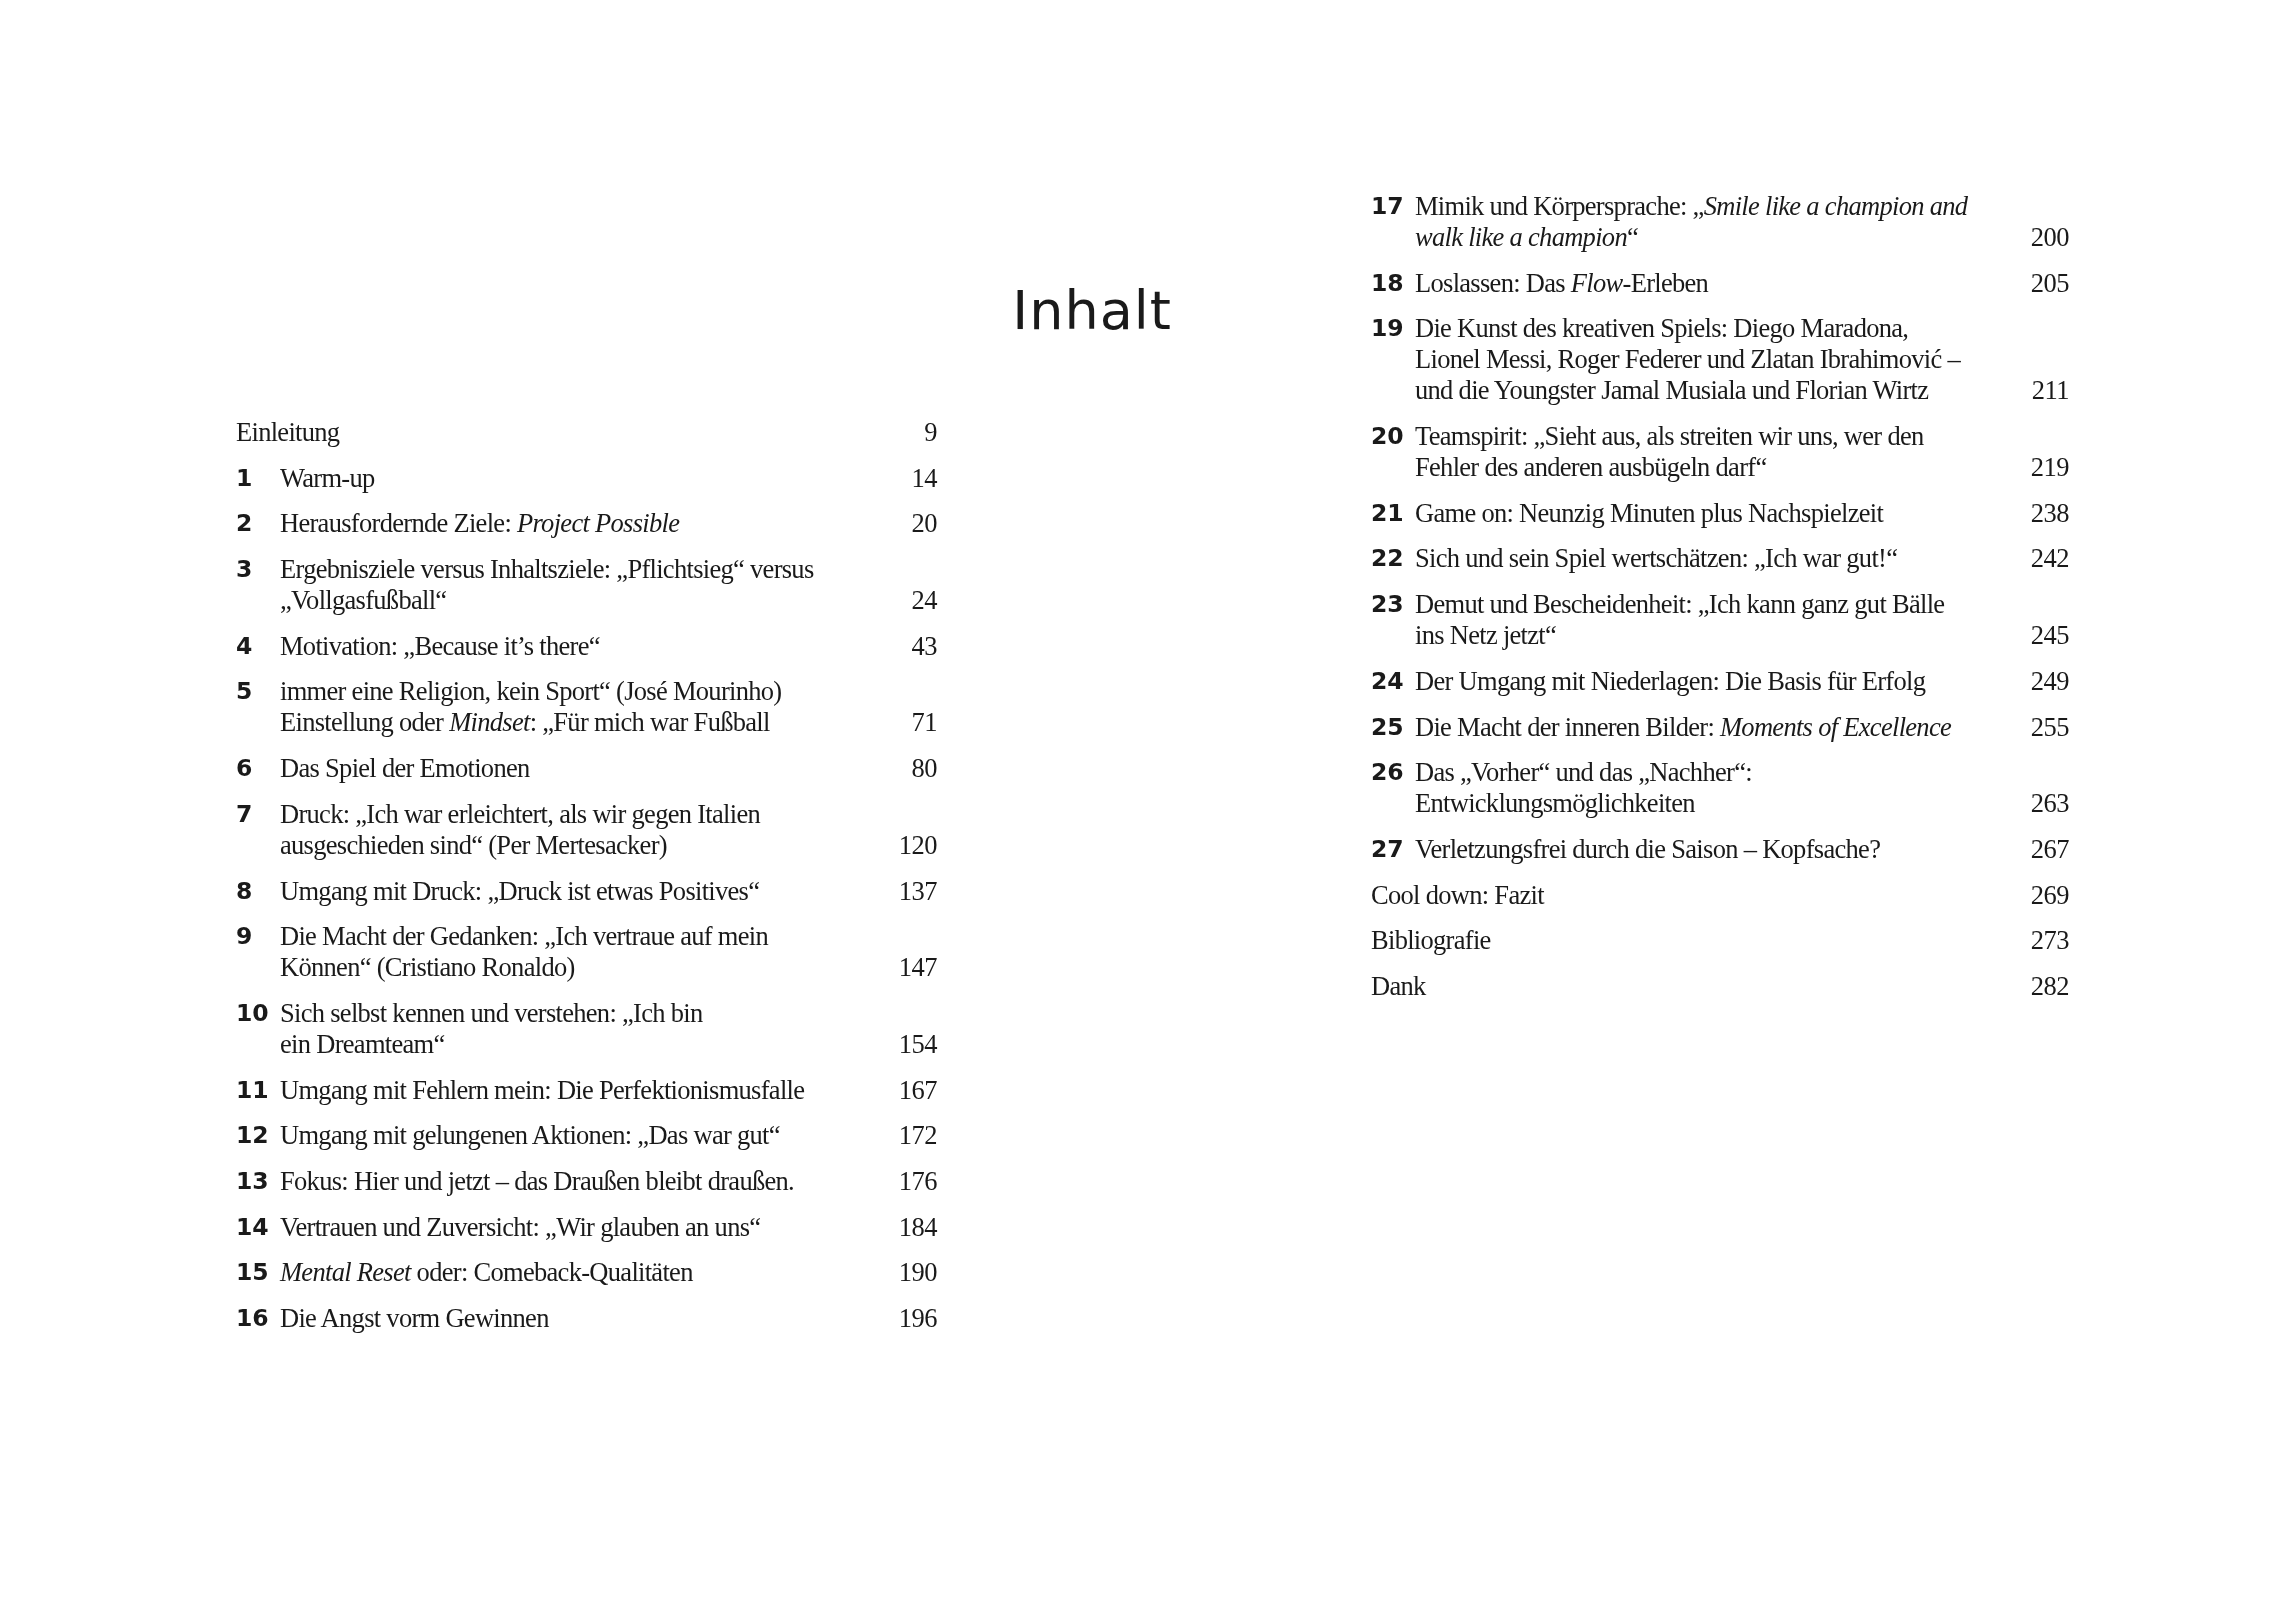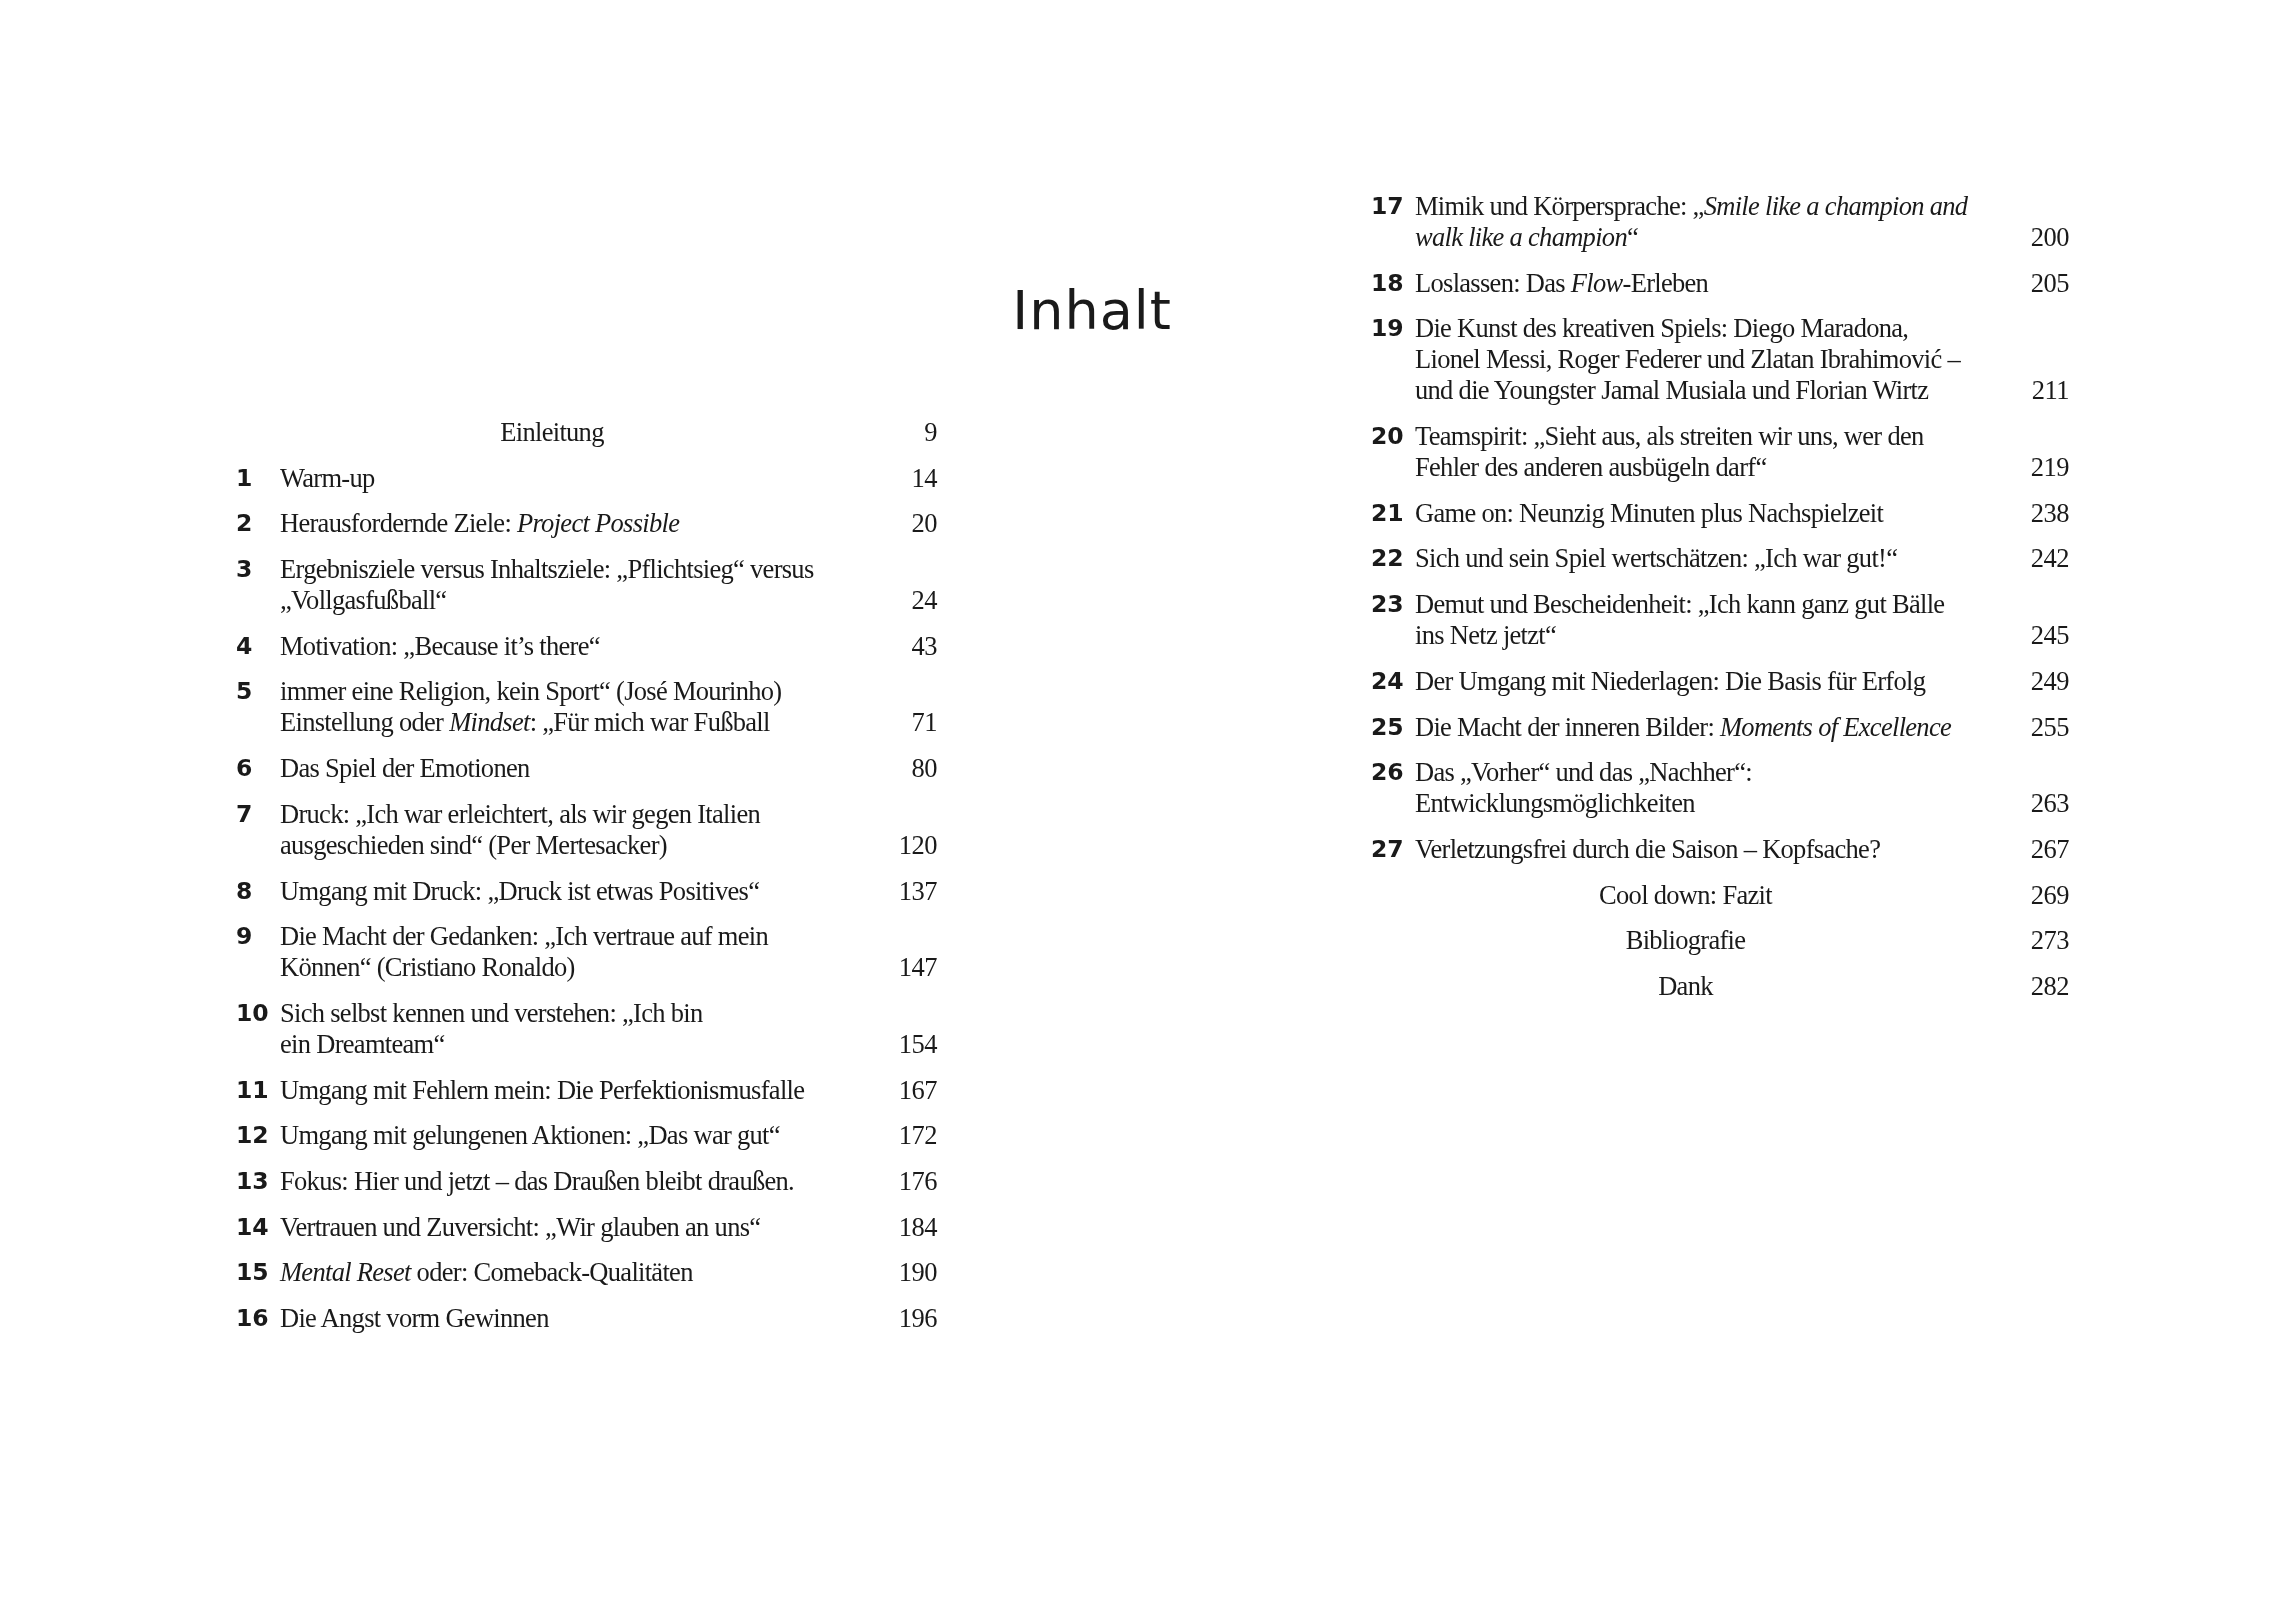--- a/index.html
+++ b/index.html
@@ -12,21 +12,21 @@
            font-family:"DejaVu Sans", sans-serif; font-size:54px; font-weight:normal;
            letter-spacing:1px; line-height:69px; margin:0; color:#1a1a1a; }
   .toc { position:absolute; list-style:none; margin:0; padding:0; }
   .toc-left { left:236px; top:417px; width:701px; }
   .toc-right { left:208px; top:191px; width:698px;margin-left:16px; }
   .entry { position:relative; margin:0 0 14.7px 0; padding:0; }
   .entry .num { position:absolute; left:0; top:0; font-family:"DejaVu Sans", sans-serif;
                 font-weight:bold; font-size:23.5px; line-height:31px; color:#1a1a1a; }
   .entry .txt { display:block; margin-left:44px; margin-right:69px; font-size:26.5px; line-height:31px;
                 letter-spacing:-0.7px; white-space:nowrap; }
-  .entry.plain .txt { margin-left:0;text-align:center; }
+  .entry.plain .txt { margin-left:0; }
   .entry .line { display:block; }
   .entry .pg { position:absolute; right:0; bottom:0; font-size:26.5px; line-height:31px;
                letter-spacing:-0.5px; text-align:left; }
   .entry .txt i { font-style:italic; }
 </style>
 </head>
 <body>
 
 <div class="page page-left">
   <h1 class="title">Inhalt</h1>

